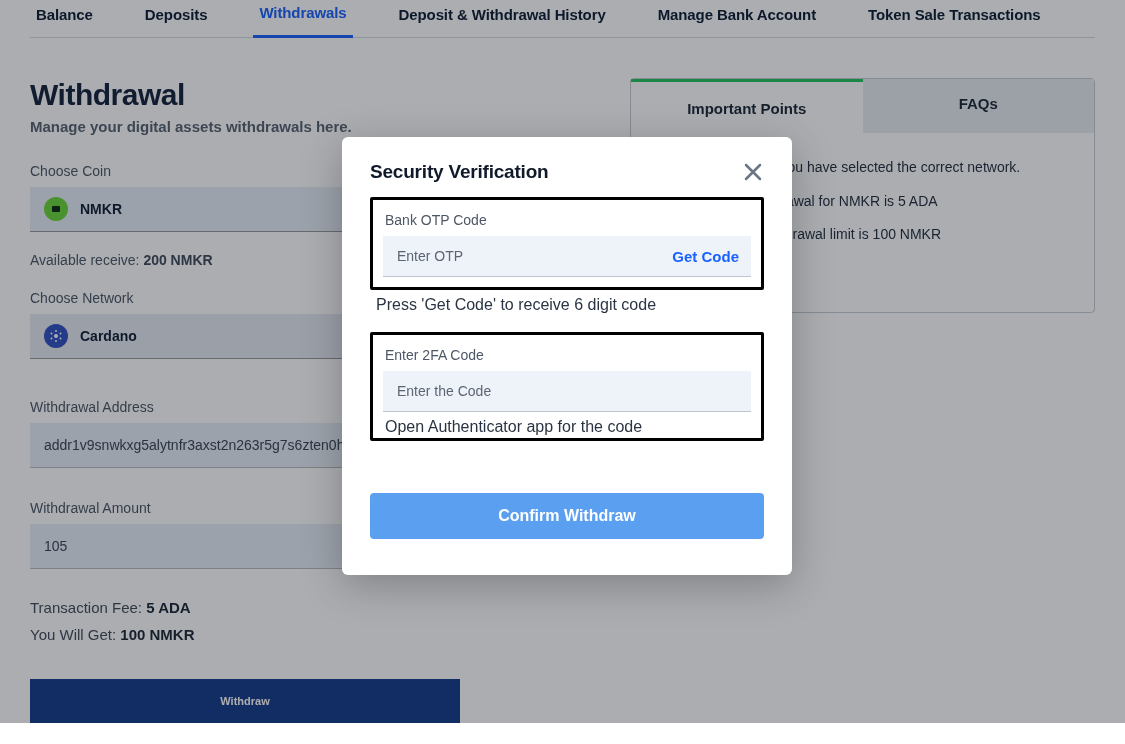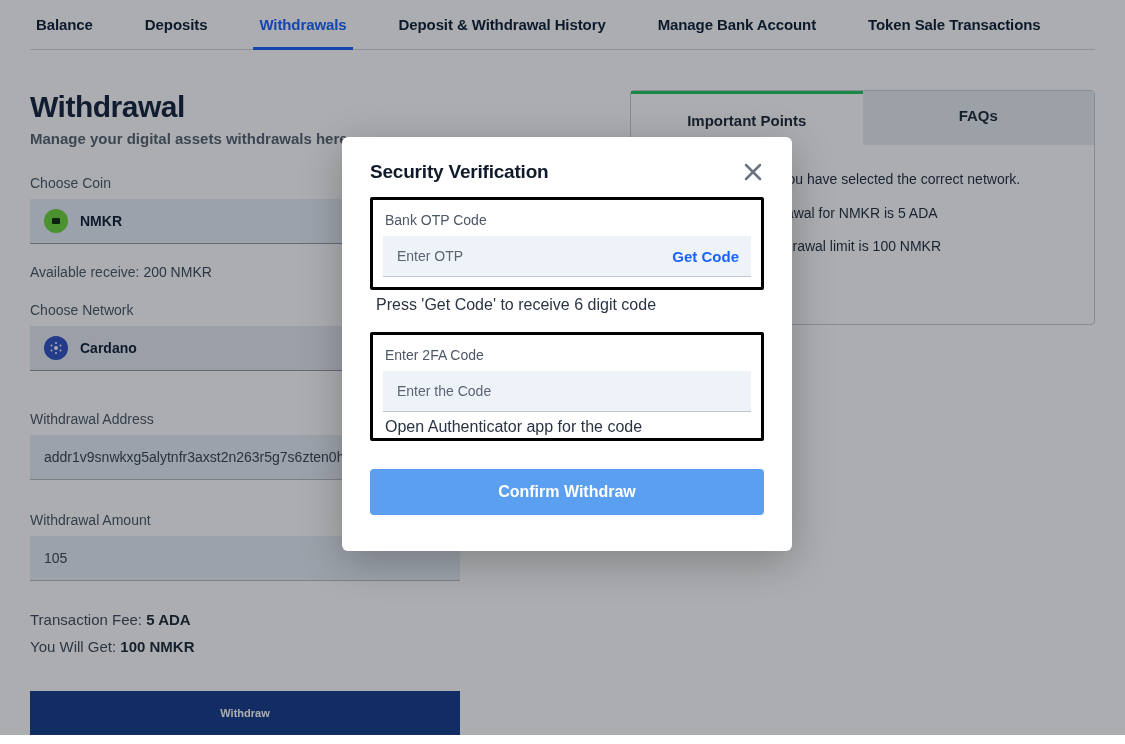--- a/index.html
+++ b/index.html
@@ -11,21 +11,22 @@
     width: 1125px;
     position: relative;
   }
   .page { padding: 0 30px; }
 
   
   .tabs {
     display: flex;
     gap: 40px;
     border-bottom: 1px solid #d5d9e0;
-    padding-top: 16px;
+    padding-top: 4px;
+    align-items: flex-end;
   }
   .tab {
     padding: 0 6px 14px 6px;
     font-size: 15px;
     font-weight: 700;
     color: #0c1c33;
     cursor: pointer;
     letter-spacing: -0.1px;
   }
   .tab.active {
@@ -86,21 +87,21 @@
     background: #3150c4;
     display: flex; align-items: center; justify-content: center;
     color: #fff;
   }
   .avail {
     margin-top: 20px;
     font-size: 14px;
     color: #4a5766;
     font-weight: 500;
   }
-  .avail b { color: #3e495a; font-weight: 400; }
+  .avail b { color: #3e495a; font-weight: 700; }
 
   .text-in {
     background: #e8eef7;
     border: none;
     border-bottom: 1px solid #bbb;
     padding: 14px 14px;
     width: 430px;
     font-size: 14px;
     color: #3a4455;
     font-family: inherit;
@@ -235,21 +236,21 @@
     color: #2a3443;
     margin: 6px 6px 18px 6px;
   }
   .hint.clipped {
     margin: 6px 2px -8px 2px;
     height: 18px;
     overflow: hidden;
   }
 
   .confirm-btn {
-    margin-top: 22px;
+    margin-top: 46px;
     width: 100%;
     background: #5b9ff0;
     color: #fff;
     border: none;
     padding: 14px;
     font-size: 16px;
     font-weight: 700;
     border-radius: 4px;
     cursor: pointer;
   }

